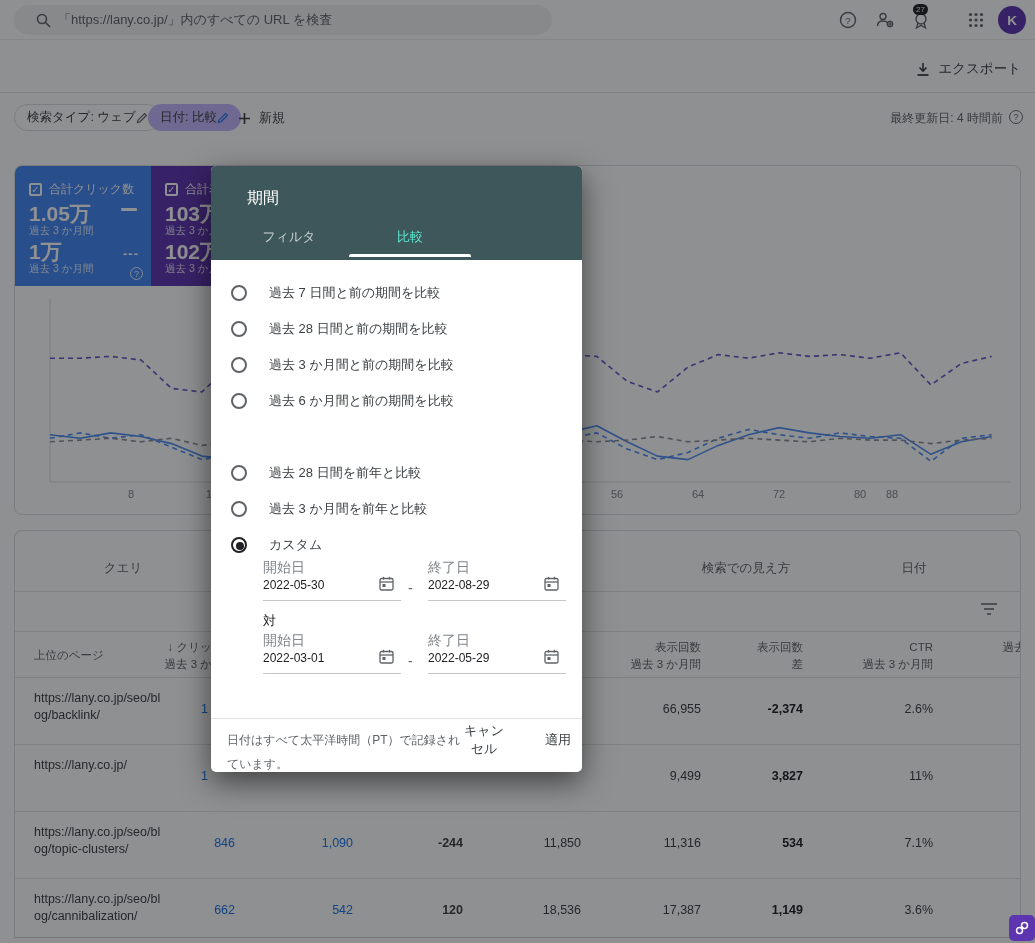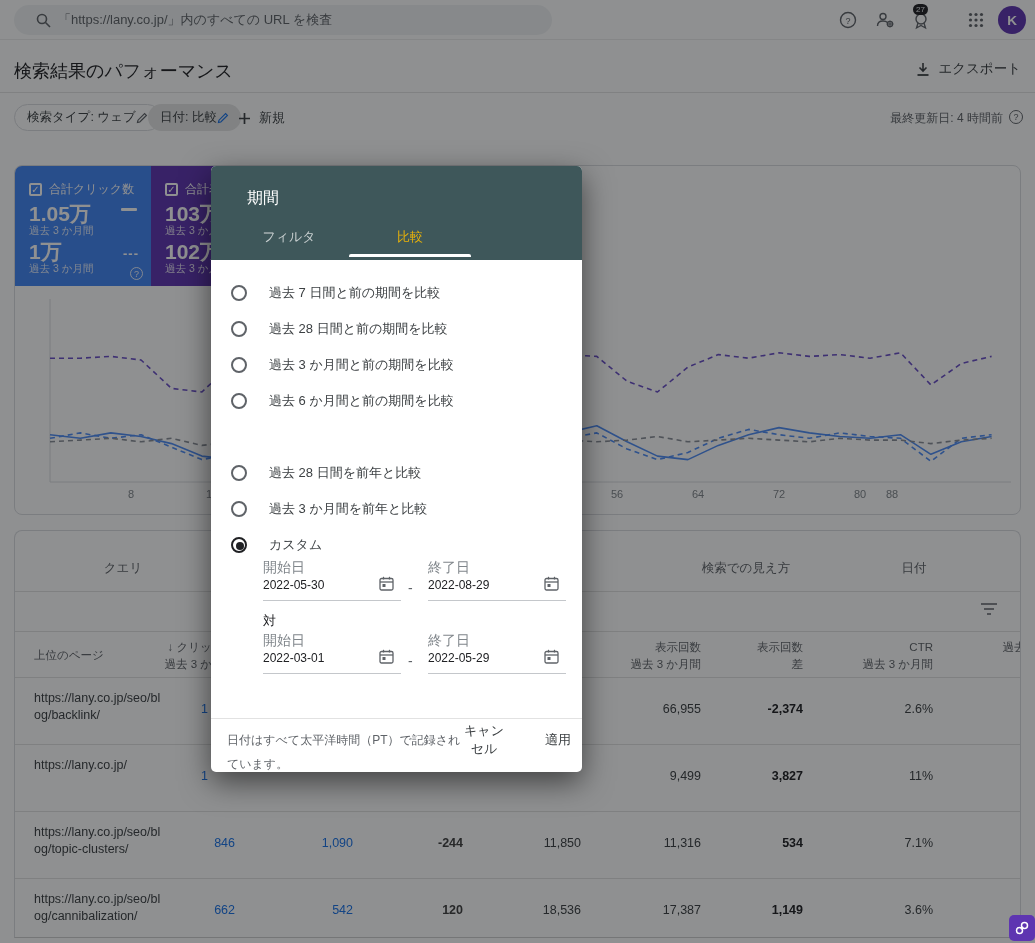--- a/index.html
+++ b/index.html
@@ -17,21 +17,21 @@
   .badge27 { position:absolute; top:-4px; left:4px; min-width:15px; height:11px; background:#202124; color:#e8eaed; font-size:8px; border-radius:6px; display:flex; align-items:center; justify-content:center; padding:0 2px; }
 
   
   .page-title { position:absolute; left:14px; top:59px; font-size:18px; color:#202124; }
   .export-btn { position:absolute; right:14px; top:60px; display:flex; align-items:center; gap:8px; font-size:13.5px; color:#3c4043; }
   .hdiv { position:absolute; left:0; width:1035px; height:1px; background:#e4e4e4; }
 
   
   .chip { position:absolute; top:104px; height:27px; border-radius:14px; display:flex; align-items:center; font-size:12.5px; color:#3c4043; padding:0 12px; }
   .chip.outline { background:#fff; border:1px solid #dadce0; }
-  .chip.filled { background:#e5e5e5;text-align:right; }
+  .chip.filled { background:#c4b5fd;text-align:right; }
   .new-filter { position:absolute; top:109px; left:238px; display:flex; align-items:center; gap:8px; font-size:13px; color:#3c4043; }
   .last-updated { position:absolute; top:110px; right:32px; font-size:12px; color:#5f6368; }
   .qmark { display:inline-flex; width:14px; height:14px; border:1px solid #5f6368; border-radius:50%; color:#5f6368; font-size:9px; align-items:center; justify-content:center; }
   .lu-q { position:absolute; top:110px; right:12px; }
 
   
   .panel1 { position:absolute; left:14px; top:165px; width:1007px; height:350px; background:#fff; border:1px solid #dadce0; border-radius:8px; overflow:hidden; }
   .mcard { position:absolute; top:0; width:136px; height:120px; color:#fff; }
   .card-clicks { left:0; background:#4285f4; }
   .card-impr { left:136px; background:#5e35b1; }
@@ -67,21 +67,21 @@
 
   
   .scrim { position:absolute; inset:0; background:rgba(10,12,16,0.46); z-index:50; }
 
   
   .dialog { position:absolute; left:211px; top:166px; width:371px; height:606px; background:#fff; border-radius:5px; box-shadow:0 10px 30px rgba(0,0,0,.55); z-index:100; overflow:hidden; }
   .dlg-head { position:absolute; left:0; top:0; width:371px; height:94px; background:#3e575a; }
   .dlg-title { position:absolute; left:36px; top:22px; font-size:16px; color:#fff; }
   .dlg-tab { position:absolute; top:62px; width:100px; text-align:center; font-size:13px; }
   .dlg-tab.inactive { color:rgba(255,255,255,.72); }
-  .dlg-tab.active { color:#eab308; }
+  .dlg-tab.active { color:#5eead4; }
   .tab-underline { position:absolute; left:138px; top:88px; width:122px; height:3px; background:#fff; border-radius:2px 2px 0 0; }
   .opt { position:absolute; left:20px; width:340px; height:32px; display:flex; align-items:center; gap:22px; }
   .radio { width:16px; height:16px; border:2px solid #5f6368; border-radius:50%; flex:0 0 auto; position:relative; }
   .radio.sel { border-color:#202124; }
   .radio.sel::after { content:""; position:absolute; left:3px; top:3px; width:8px; height:8px; border-radius:50%; background:#202124; }
   .opt .olabel { font-size:13px; color:#3c4043; }
   .flabel { position:absolute; font-size:14px; color:#80868b; }
   .fval { position:absolute; font-size:12px; color:#202124; }
   .funder { position:absolute; width:138px; height:1px; background:#c4c7cb; }
   .calico { position:absolute; }
@@ -142,21 +142,20 @@
             <circle cx="13.5" cy="8" r="1.6"></circle>
             <circle cx="2.5" cy="13.5" r="1.6"></circle>
             <circle cx="8" cy="13.5" r="1.6"></circle>
             <circle cx="13.5" cy="13.5" r="1.6"></circle>
           </g>
       </svg>
     </div>
     <div class="avatar" style="left:998px">K</div>
   </div>
 
-  <div class="page-title">検索結果のパフォーマンス</div>
   <div class="export-btn">
     <svg width="14" height="15" viewBox="0 0 14 15">
         <path d="M7 1 V9 M3.5 5.5 L7 9 L10.5 5.5" fill="none" stroke="#3c4043" stroke-width="1.6"></path>
         <line x1="1.5" y1="13" x2="12.5" y2="13" stroke="#3c4043" stroke-width="1.8"></line>
       </svg>
     <span>エクスポート</span>
   </div>
   <div class="hdiv" style="top:92px"></div>
 
   <div class="chip outline" style="left:14px">

